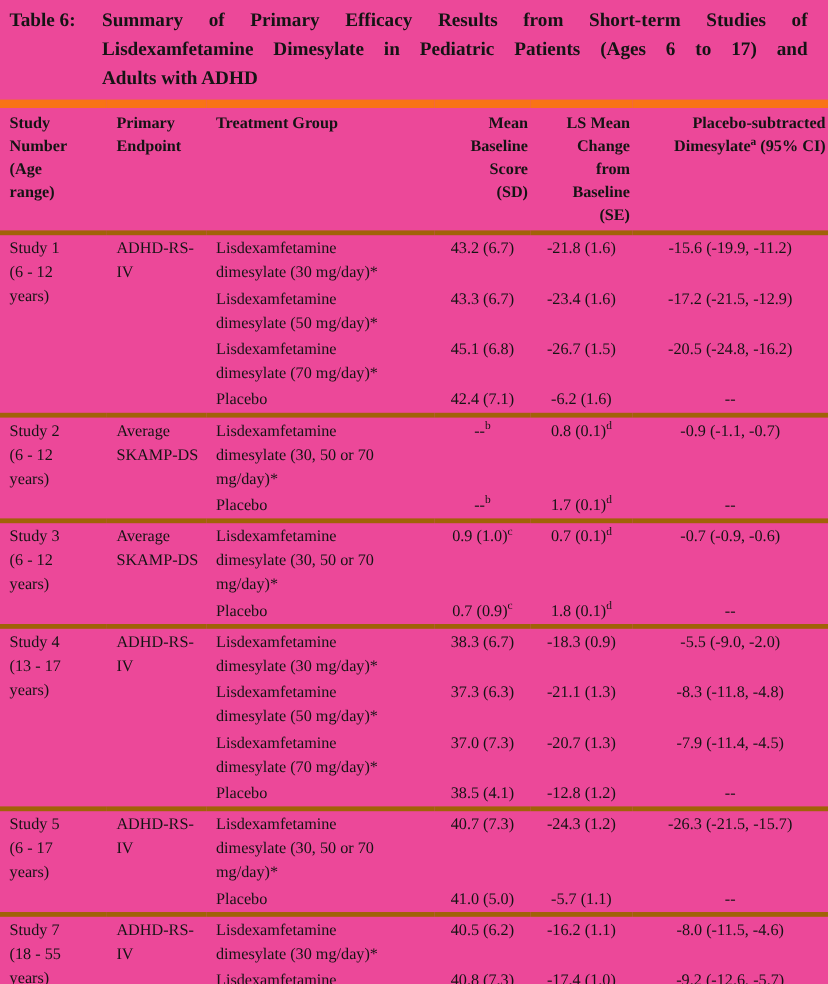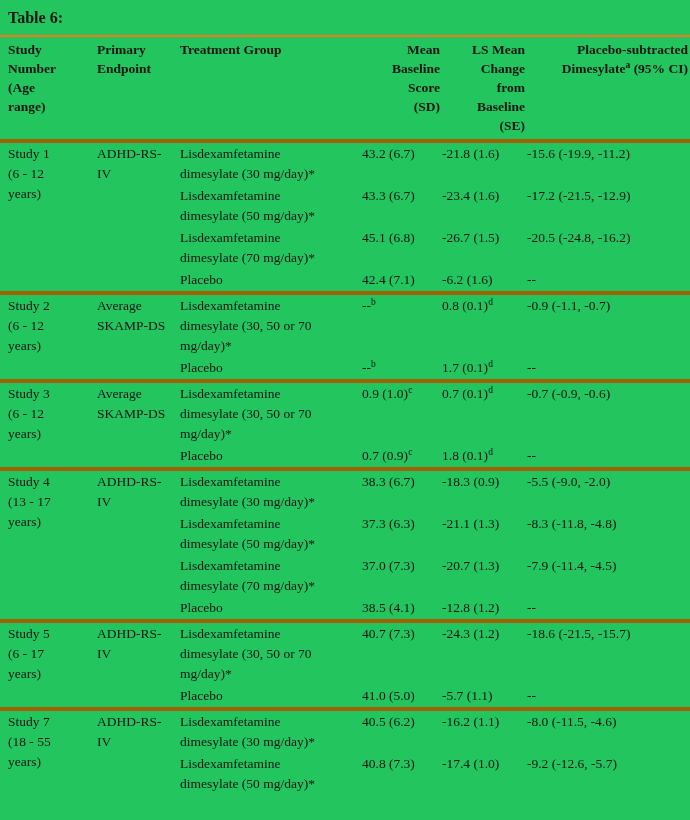--- a/index.html
+++ b/index.html
@@ -7,21 +7,21 @@
     padding: 0;
     background: #fbfbfa;
     color: #141414;
     font-family: "Liberation Serif", "DejaVu Serif", serif;
   }
   .page {
     width: 690px;
     height: 820px;
     box-sizing: border-box;
     overflow: hidden;
-    background: #22c55e;
+    background: #ec4899;
   }
   
   .title {
     display: flex;
     font-weight: bold;
     font-size: 16px;
     line-height: 24px;
     padding: 6px 0 5px 8px;
   }
   .title-label { width: 77px; flex: none; }
@@ -43,53 +43,58 @@
   col.c2 { width: 83px; }
   col.c3 { width: 190px; }
   col.c4 { width: 80px; }
   col.c5 { width: 85px; }
   col.c6 { width: 163px; }
 
   thead th {
     font-weight: bold;
     vertical-align: top;
     text-align: left;
-    border-top: 2px solid #f97316;
+    border-top: 7px solid #f97316;
     border-bottom: 3px solid #0a0a0a;
     padding: 3px 2px 4px 0;
     line-height: 19px;
     white-space: pre-line;
   }
   thead th.h-left  { padding-left: 8px; }
   thead th.h-mid   { text-align: right; }
 
   tbody td {
     vertical-align: top;
     line-height: 20px;
     padding: 1px 0 1px 0;
     white-space: pre-line;
   }
   td.c-study, td.c-endpoint, td.c-treatment { padding-left: 8px; }
-  td.c-num { text-align: left; }
+  td.c-num { text-align: center; }
 
   tr.group-start td { border-top: 4px solid #a16207; }
 
   sup {
     font-size: 9.5px;
     line-height: 0;
     vertical-align: super;
   }
 </style>
 </head>
 <body>
 
 <div class="page">
 
   <div class="title">
     <div class="title-label">Table 6:</div>
+    <div class="title-body">
+      <div class="tline j">Summary of Primary Efficacy Results from Short-term Studies of</div>
+      <div class="tline j">Lisdexamfetamine Dimesylate in Pediatric Patients (Ages 6 to 17) and</div>
+      <div class="tline">Adults with ADHD</div>
+    </div>
   </div>
 
   <table>
     <colgroup>
       <col class="c1">
         <col class="c2">
         <col class="c3">
         <col class="c4">
         <col class="c5">
         <col class="c6">
@@ -228,21 +233,21 @@
         <td class="c-study" rowspan="2">Study 5
 (6 - 17
 years)</td>
         <td class="c-endpoint" rowspan="2">ADHD-RS-
 IV</td>
         <td class="c-treatment">Lisdexamfetamine
 dimesylate (30, 50 or 70
 mg/day)*</td>
         <td class="c-num">40.7 (7.3)</td>
         <td class="c-num">-24.3 (1.2)</td>
-        <td class="c-num">-18.6 (-21.5, -15.7)</td>
+        <td class="c-num">-26.3 (-21.5, -15.7)</td>
       </tr>
       <tr>
         <td class="c-treatment">Placebo</td>
         <td class="c-num">41.0 (5.0)</td>
         <td class="c-num">-5.7 (1.1)</td>
         <td class="c-num">--</td>
       </tr>
 
       <tr class="group-start">
         <td class="c-study" rowspan="3">Study 7

